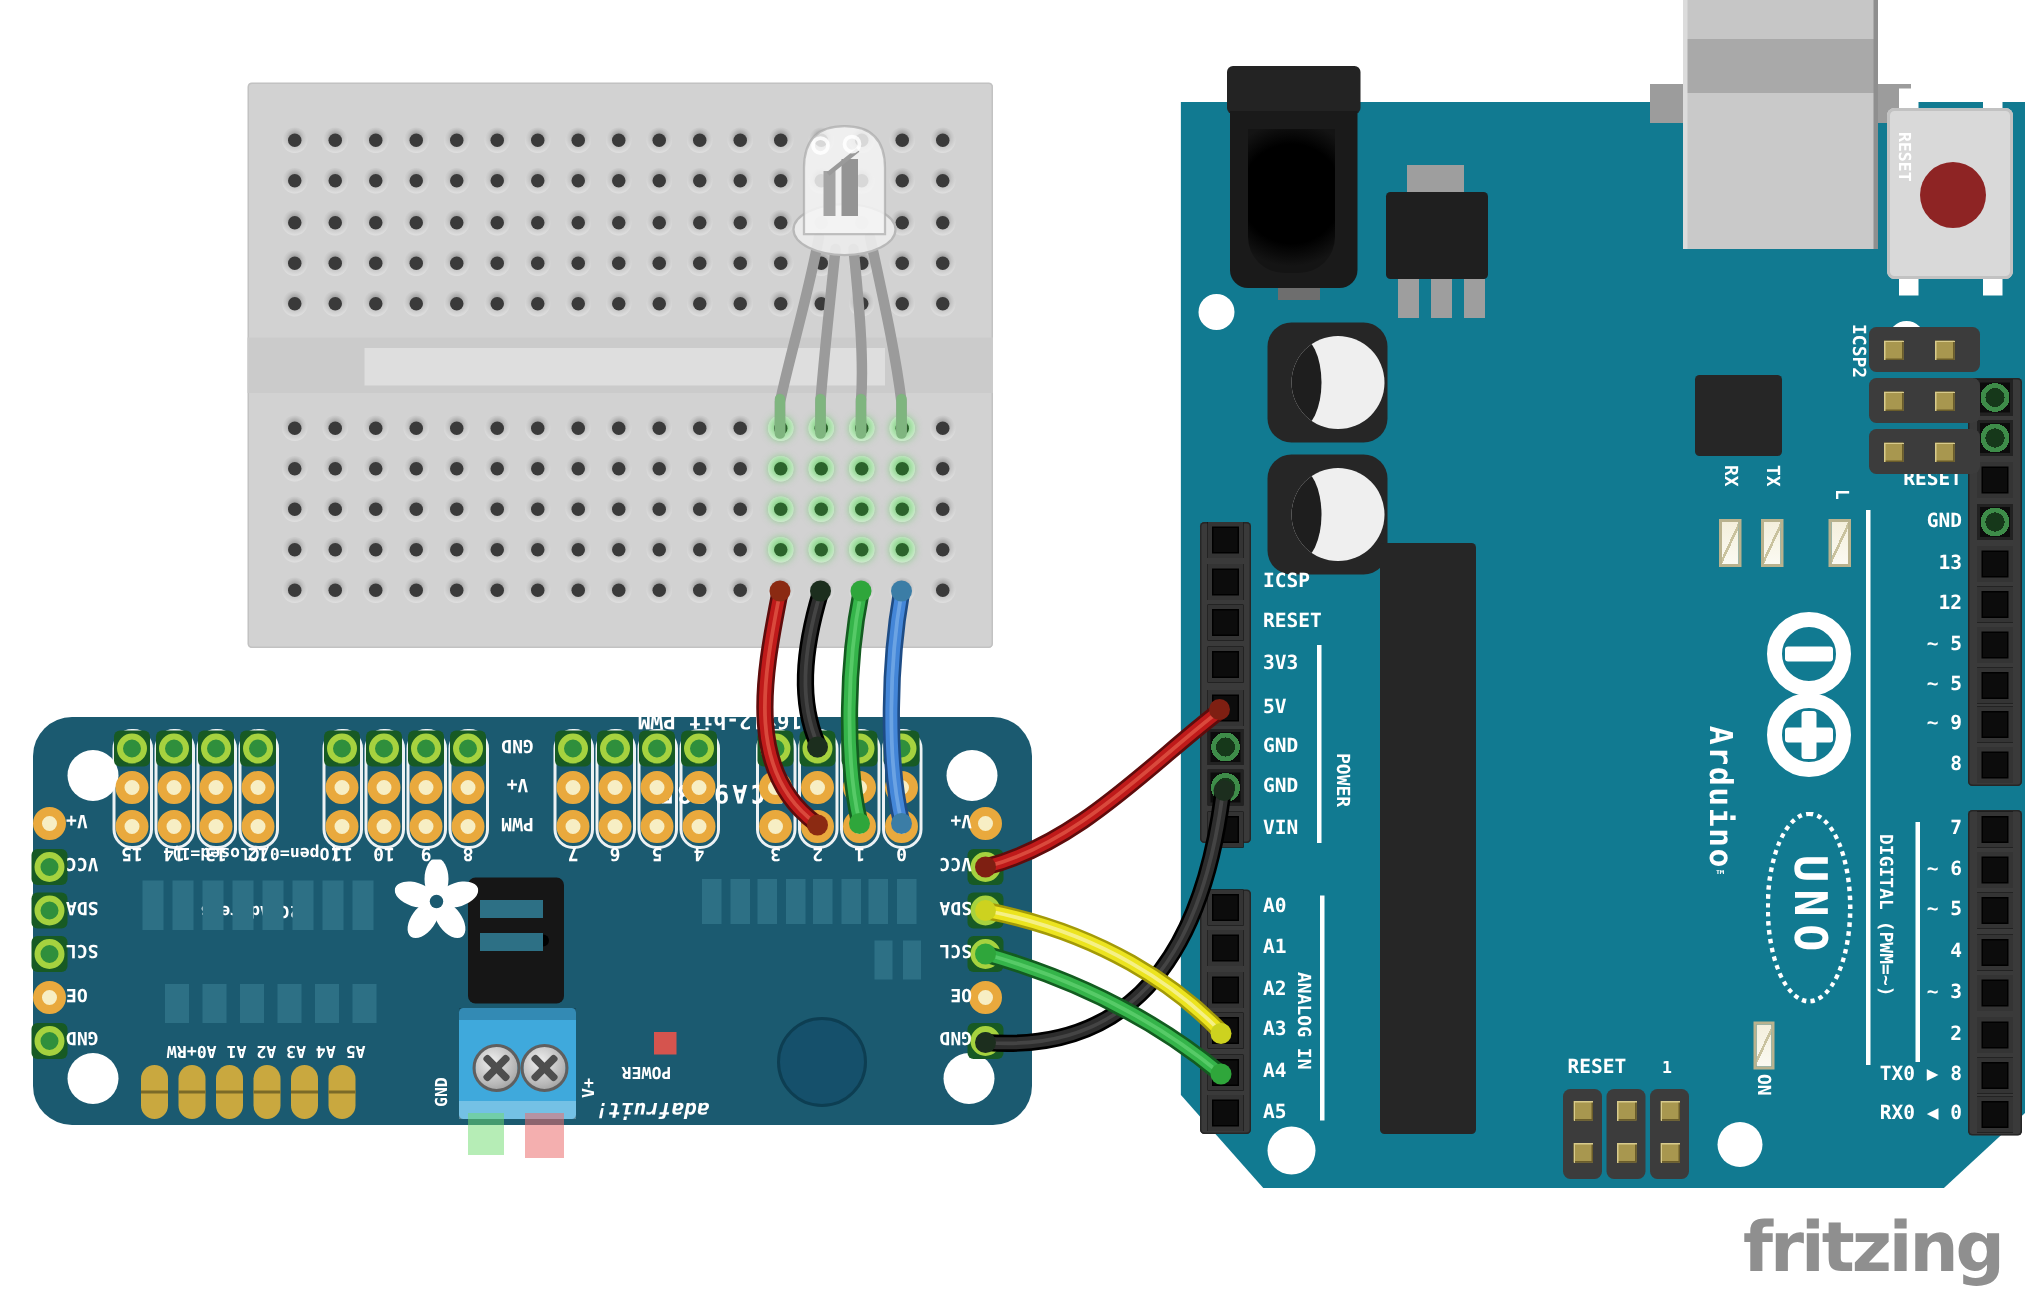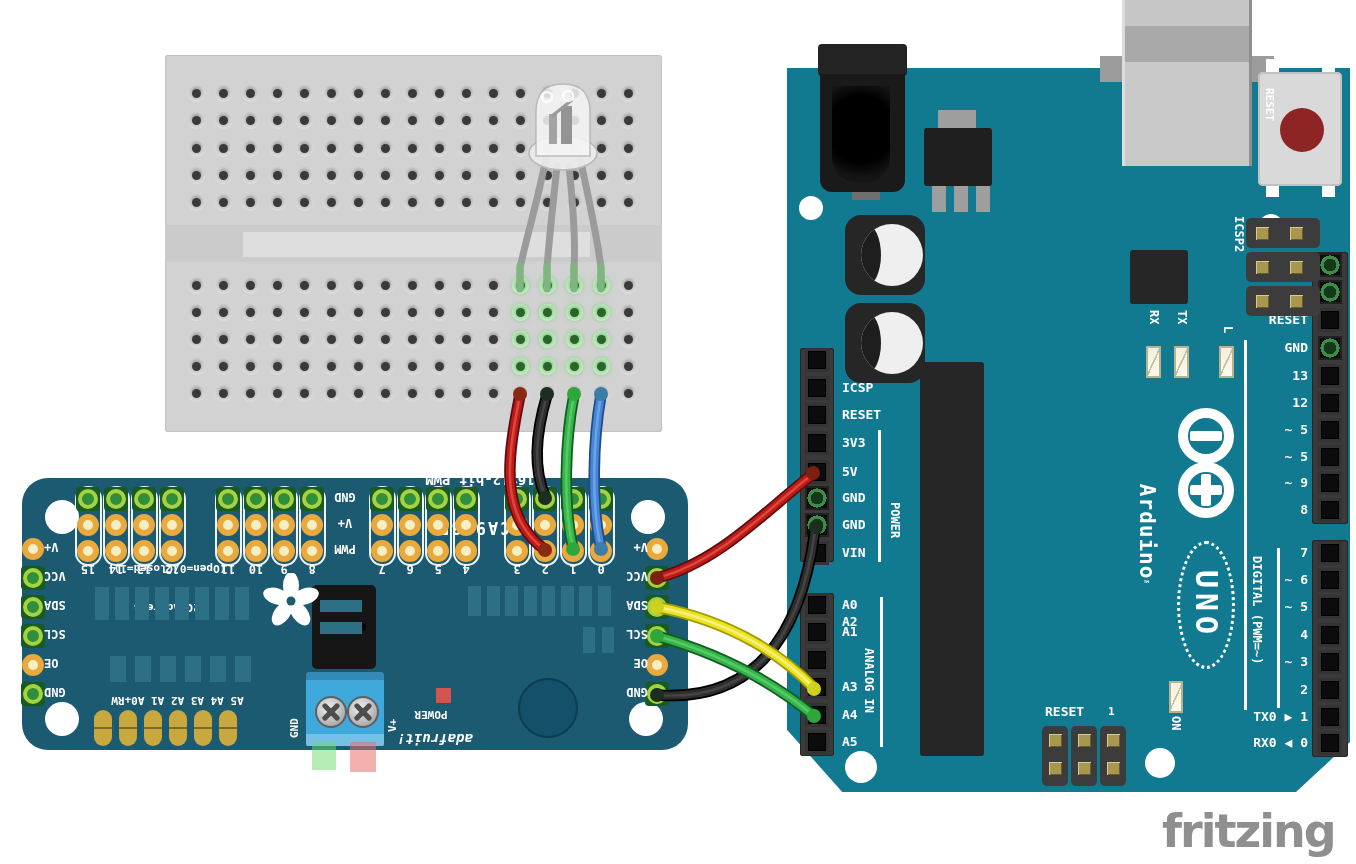--- a/index.html
+++ b/index.html
@@ -952,39 +952,39 @@
         <div class="pin" style="left: 531px; top: 731px;"></div>
         <div class="slabel" style="left: 55px; top: 380px; width: 80px;">ICSP</div>
         <div class="slabel" style="left: 55px; top: 407px; width: 80px;">RESET</div>
         <div class="slabel" style="left: 55px; top: 435px; width: 80px;">3V3</div>
         <div class="slabel" style="left: 55px; top: 464px; width: 80px;">5V</div>
         <div class="slabel" style="left: 55px; top: 490px; width: 80px;">GND</div>
         <div class="slabel" style="left: 55px; top: 517px; width: 80px;">GND</div>
         <div class="slabel" style="left: 55px; top: 545px; width: 80px;">VIN</div>
         <div class="slabel" style="left: 55px; top: 597px; width: 60px;">A0</div>
         <div class="slabel" style="left: 55px; top: 624px; width: 60px;">A1</div>
-        <div class="slabel" style="left: 55px; top: 614px; width: 60px;">A2</div>
+        <div class="slabel" style="left: 55px; top: 652px; width: 60px;">A2</div>
         <div class="slabel" style="left: 55px; top: 679px; width: 60px;">A3</div>
         <div class="slabel" style="left: 55px; top: 707px; width: 60px;">A4</div>
         <div class="slabel" style="left: 55px; top: 734px; width: 60px;">A5</div>
         <div class="slabel" style="left: 421px; top: 312px; width: 100px; text-align: right;">RESET</div>
         <div class="slabel" style="left: 421px; top: 340px; width: 100px; text-align: right;">GND</div>
         <div class="slabel" style="left: 421px; top: 368px; width: 100px; text-align: right;">13</div>
         <div class="slabel" style="left: 421px; top: 395px; width: 100px; text-align: right;">12</div>
         <div class="slabel" style="left: 421px; top: 422px; width: 100px; text-align: right;">~ 5</div>
         <div class="slabel" style="left: 421px; top: 449px; width: 100px; text-align: right;">~ 5</div>
         <div class="slabel" style="left: 421px; top: 475px; width: 100px; text-align: right;">~ 9</div>
         <div class="slabel" style="left: 421px; top: 502px; width: 100px; text-align: right;">8</div>
         <div class="slabel" style="left: 421px; top: 545px; width: 100px; text-align: right;">7</div>
         <div class="slabel" style="left: 421px; top: 572px; width: 100px; text-align: right;">~ 6</div>
         <div class="slabel" style="left: 421px; top: 599px; width: 100px; text-align: right;">~ 5</div>
         <div class="slabel" style="left: 421px; top: 627px; width: 100px; text-align: right;">4</div>
         <div class="slabel" style="left: 421px; top: 654px; width: 100px; text-align: right;">~ 3</div>
         <div class="slabel" style="left: 421px; top: 682px; width: 100px; text-align: right;">2</div>
-        <div class="slabel" style="left: 421px; top: 709px; width: 100px; text-align: right;">TX0 ▶ 1</div>
+        <div class="slabel" style="left: 421px; top: 709px; width: 100px; text-align: right;">TX0 ▶ 8</div>
         <div class="slabel" style="left: 421px; top: 735px; width: 100px; text-align: right;">RX0 ◀ 0</div>
         <div class="hrow" style="left: 459px; top: 218px; width: 74px; height: 30px;"></div>
         <div class="hrow" style="left: 459px; top: 252px; width: 74px; height: 30px;"></div>
         <div class="hrow" style="left: 459px; top: 286px; width: 74px; height: 30px;"></div>
         <div class="gpin" style="left: 469px; top: 227px;"></div>
         <div class="gpin" style="left: 503px; top: 227px;"></div>
         <div class="gpin" style="left: 469px; top: 261px;"></div>
         <div class="gpin" style="left: 503px; top: 261px;"></div>
         <div class="gpin" style="left: 469px; top: 295px;"></div>
         <div class="gpin" style="left: 503px; top: 295px;"></div>

